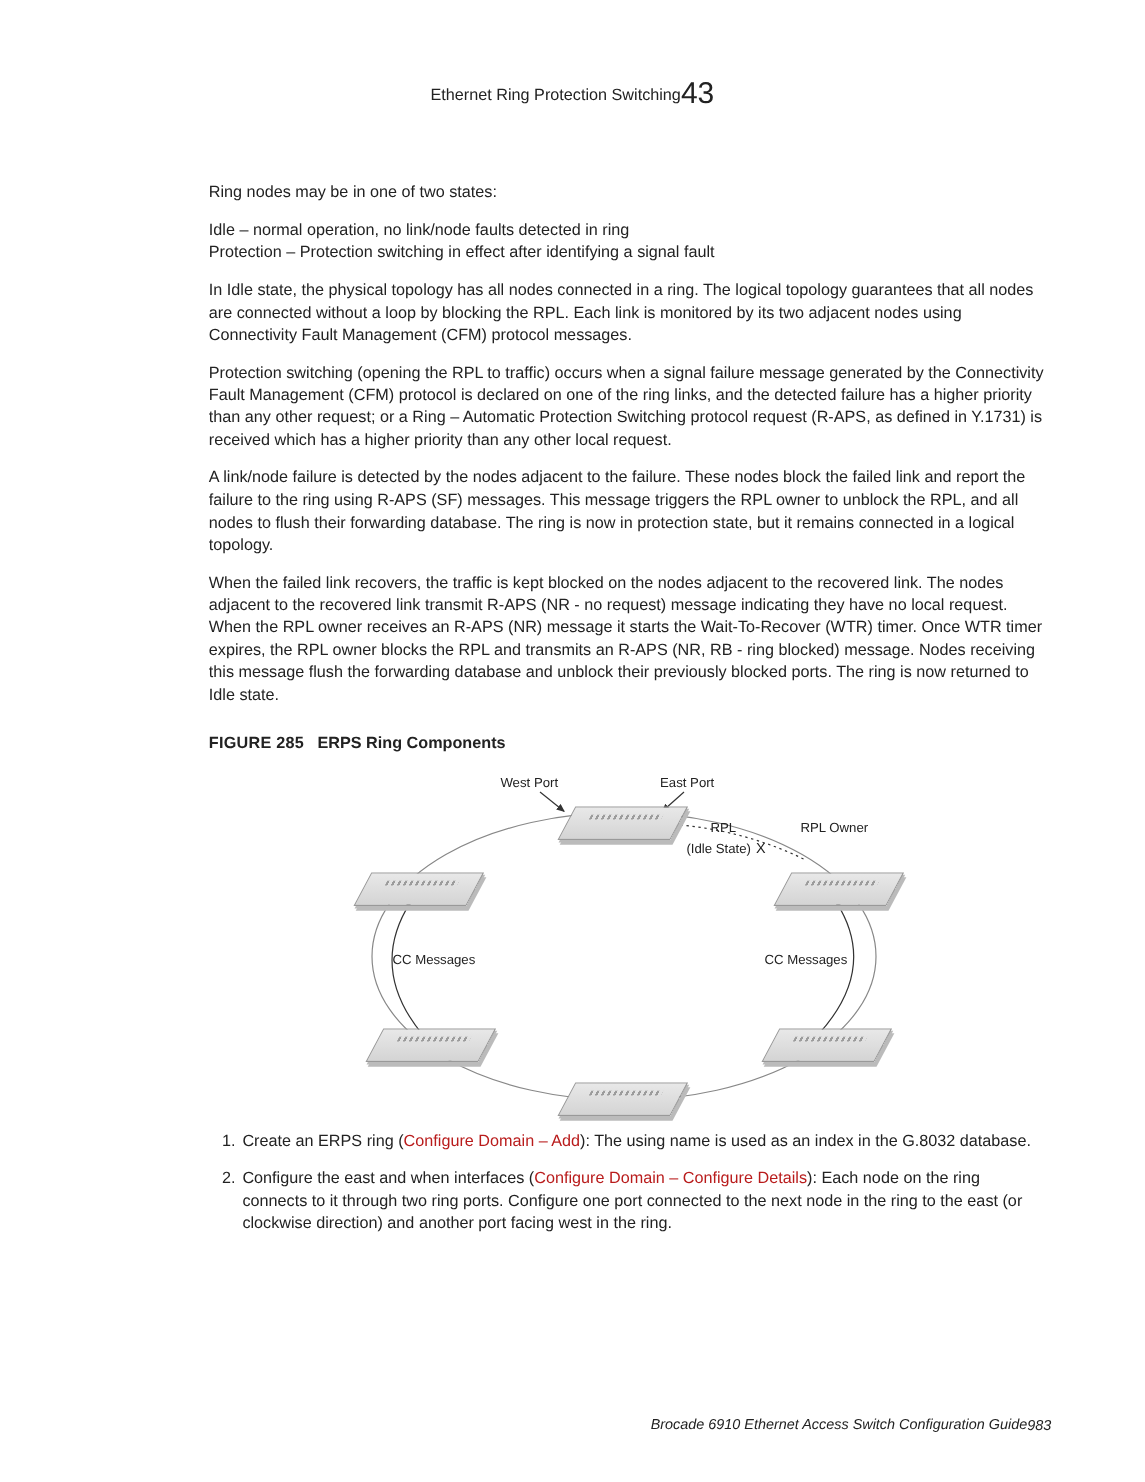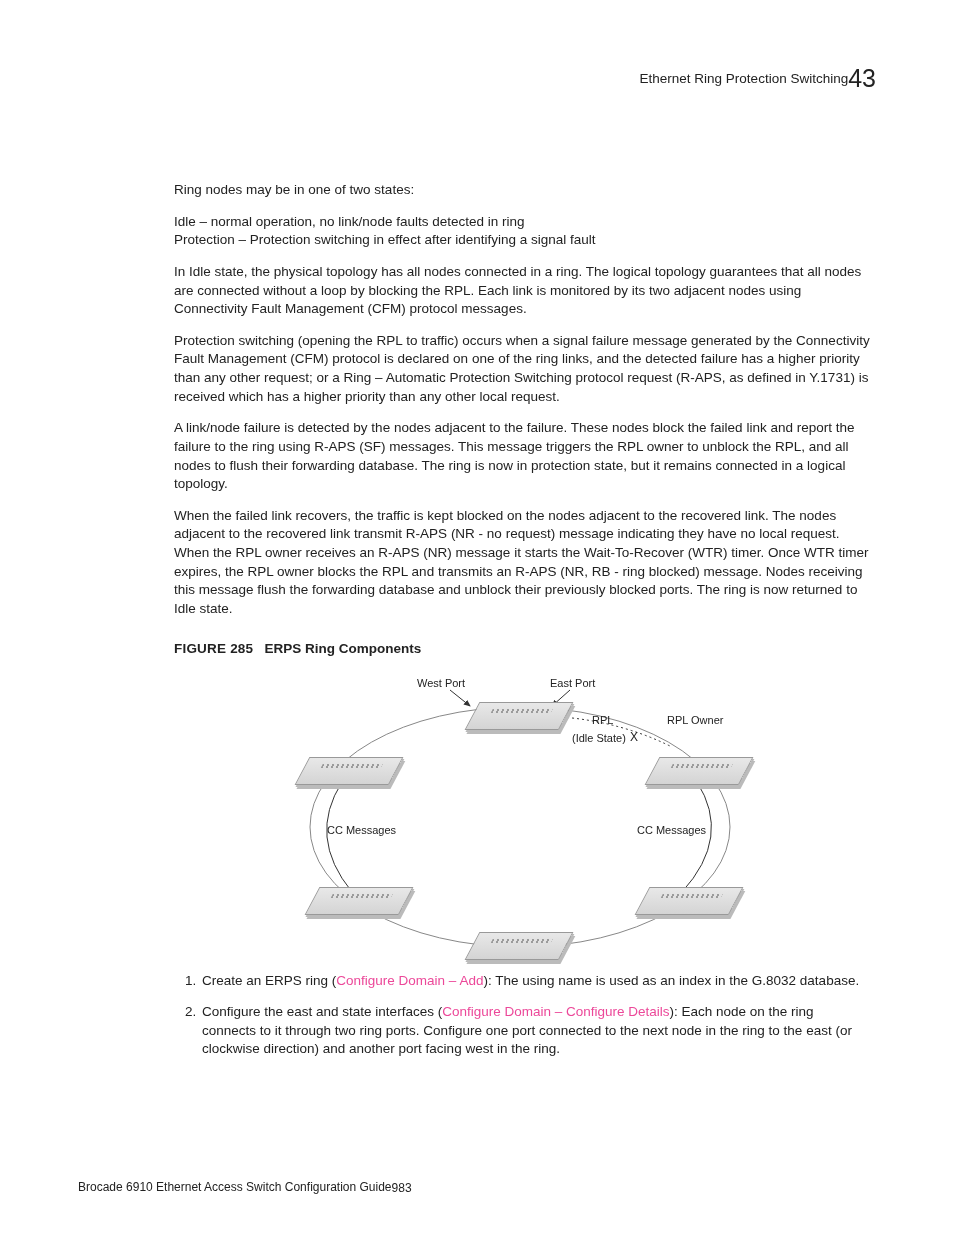--- a/index.html
+++ b/index.html
@@ -15,43 +15,43 @@
     box-sizing: border-box;
   }
   .page {
     padding: 64px 78px 0 78px;
     box-sizing: border-box;
     position: relative;
     height: 100%;
   }
   .running-head {
     display: flex;
-    justify-content: flex-end;
+    justify-content: center;
     align-items: center;
-    margin-bottom: 88px;
+    margin-bottom: 58px;
   }
   .running-head .chapter-num {
     font-size: 25px;
     font-weight: 400;
     font-family: Arial, sans-serif;
   }
   .content { margin-left: 96px; margin-right: 6px; }
   p { margin: 0 0 13px 0; line-height: 1.38; }
   .fig-caption { margin-top: 22px; margin-bottom: 6px; }
   .fig-label {
     font-family: "Arial Narrow", Arial, sans-serif;
     font-stretch: condensed;
     font-weight: bold;
     letter-spacing: 0.2px;
   }
   .fig-title { font-weight: bold; }
   .subhead { font-style: italic; margin-top: 4px; margin-bottom: 10px; }
   ol { margin: 0 0 10px 0; padding-left: 26px; }
   ol li { margin-bottom: 13px; line-height: 1.38; padding-left: 2px; }
-  a.link { color: #ec4899; text-decoration: none; }
+  a.link { color: #b91c1c; text-decoration: none; }
   .figure-box {
     position: relative;
     width: 540px;
     height: 300px;
     margin: 0 auto 10px auto;
   }
   .switch {
     position: absolute;
     width: 92px;
     height: 26px;
@@ -72,22 +72,23 @@
     opacity: .5;
   }
   .lbl { position: absolute; font-size: 11px; color:#222; }
   svg.arrows { position: absolute; left:0; top:0; width:100%; height:100%; pointer-events:none; }
   .footer {
     position: absolute;
     left: 78px;
     right: 78px;
     bottom: 40px;
     display: flex;
-    justify-content: flex-start;
+    justify-content: flex-end;
     align-items: flex-end;
+    font-style: italic;
     font-size: 12px;
   }
   .footer .left { line-height: 1.35; }
   .footer .right { }
 </style>
 </head>
 <body>
 
 <div class="page">
   <div class="running-head">
@@ -149,21 +150,21 @@
       <div class="lbl" style="left:75px; top:162px;">CC Messages</div>
       <div class="lbl" style="left:385px; top:162px;">CC Messages</div>
     </div>
 
 
     <ol>
       <li>
         <span>Create an ERPS ring (</span><a class="link" href="#">Configure Domain – Add</a><span>): The using name is used as an index in the G.8032 database.</span>
       </li>
       <li>
-        <span>Configure the east and state interfaces (</span><a class="link" href="#">Configure Domain – Configure Details</a><span>): Each node on the ring connects to it through two ring ports. Configure one port connected to the next node in the ring to the east (or clockwise direction) and another port facing west in the ring.</span>
+        <span>Configure the east and when interfaces (</span><a class="link" href="#">Configure Domain – Configure Details</a><span>): Each node on the ring connects to it through two ring ports. Configure one port connected to the next node in the ring to the east (or clockwise direction) and another port facing west in the ring.</span>
       </li>
     </ol>
   </div>
 
   <div class="footer">
     <div class="left">
       <div>Brocade 6910 Ethernet Access Switch Configuration Guide</div>
     </div>
     <div class="right">983</div>
   </div>

